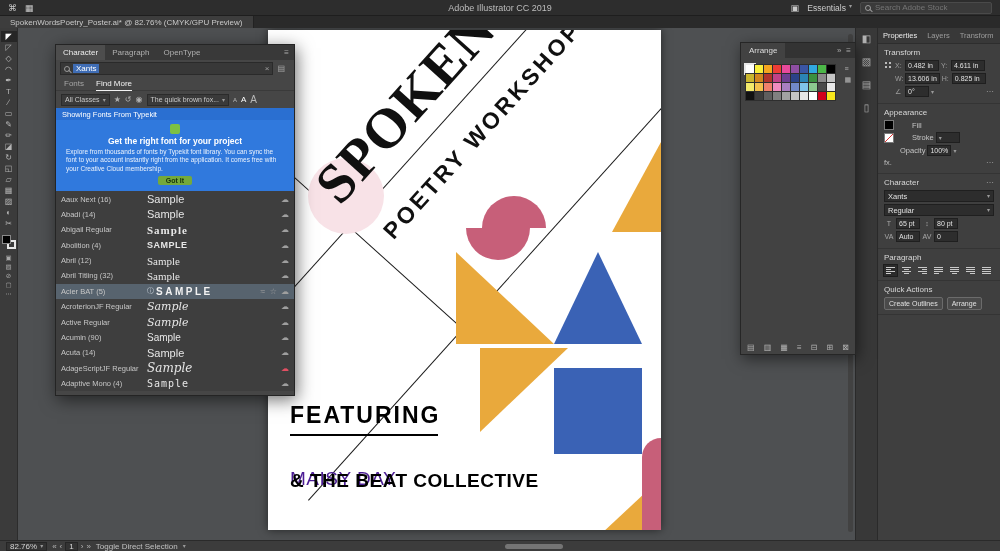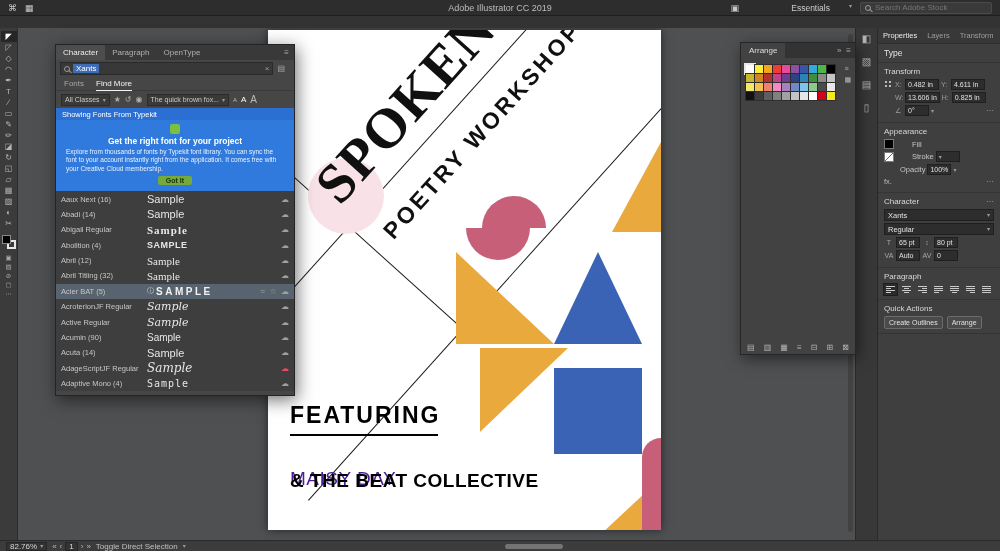--- a/index.html
+++ b/index.html
@@ -5,21 +5,21 @@
   *{margin:0;padding:0;box-sizing:border-box;}
   html,body{width:1000px;height:551px;}
   body{font-family:"Liberation Sans",sans-serif;background:#333;overflow:hidden;position:relative;color:#ccc;}
   .app{position:absolute;inset:0;}
 
   
   .menubar{position:absolute;left:0;top:0;width:1000px;height:16px;background:#2d2d2d;border-bottom:1px solid #1e1e1e;display:flex;align-items:center;padding:0 8px;gap:8px;font-size:9px;z-index:20;}
   .menubar .mtitle{position:absolute;left:0;right:0;text-align:center;color:#bdbdbd;pointer-events:none;}
   .micon{color:#c9c9c9;font-size:9px;}
   .mright{margin-left:auto;display:flex;align-items:center;gap:8px;z-index:2;}
-  .ws-btn{display:flex;gap:19px;color:#ccc;font-size:8.5px;margin-left:44px;}
+  .ws-btn{display:flex;gap:3px;color:#ccc;font-size:8.5px;}
   .stock-search{display:flex;align-items:center;gap:4px;background:#3a3a3a;border:1px solid #4a4a4a;border-radius:2px;padding:0 4px;height:12px;width:132px;}
   .stock-search input{background:transparent;border:none;outline:none;color:#8f8f8f;font-size:8px;width:112px;font-family:"Liberation Sans",sans-serif;}
   .mag{width:6px;height:6px;border:1px solid #9a9a9a;border-radius:50%;position:relative;display:inline-block;flex:none;}
   .mag::after{content:"";position:absolute;width:4px;height:1px;background:#9a9a9a;transform:rotate(45deg);right:-3px;bottom:-1px;}
   .caret{color:#9a9a9a;font-size:6px;line-height:1;}
 
   
   .tabbar{position:absolute;left:0;top:16px;width:1000px;height:12px;background:#2a2a2a;display:flex;z-index:19;}
   .doc-tab{background:#3d3d3d;border-right:1px solid #222;color:#c9c9c9;font-size:8px;display:flex;align-items:center;padding:0 10px;white-space:nowrap;}
 
@@ -168,20 +168,25 @@
         <span>Essentials</span>
         <span class="caret">▾</span>
       </span>
       <span class="stock-search">
         <span class="mag"></span>
         <input placeholder="Search Adobe Stock" style="">
       </span>
     </div>
   </div>
 
+  <div class="tabbar">
+    <div class="doc-tab">
+      <span>SpokenWordsPoetry_Poster.ai* @ 82.76% (CMYK/GPU Preview)</span>
+    </div>
+  </div>
 
   <div class="toolbar">
     <div style="display:flex;flex-direction:column;align-items:center;">
         <div class="tool active">◤</div>
         <div class="tool">◸</div>
         <div class="tool">◇</div>
         <div class="tool">◠</div>
         <div class="tool">✒</div>
         <div class="tool">T</div>
         <div class="tool">∕</div>
@@ -421,23 +426,20 @@
     <span>▯</span>
   </div>
 
   <div class="props">
     <div class="props-tabs">
       <span class="ptab active">Properties</span>
       <span class="ptab">Layers</span>
       <span class="ptab">Transform</span>
     </div>
     <div class="psec">
-      <span class="sel-type">Type</span>
-    </div>
-    <div class="psec">
       <div class="ptitle">
           <span>Transform</span>
         </div>
       <div class="prow">
         <span class="refpoint"></span>
         <span class="plabel">X:</span>
         <span class="pfield">0.482 in</span>
         <span class="plabel">Y:</span>
         <span class="pfield">4.611 in</span>
       </div>

